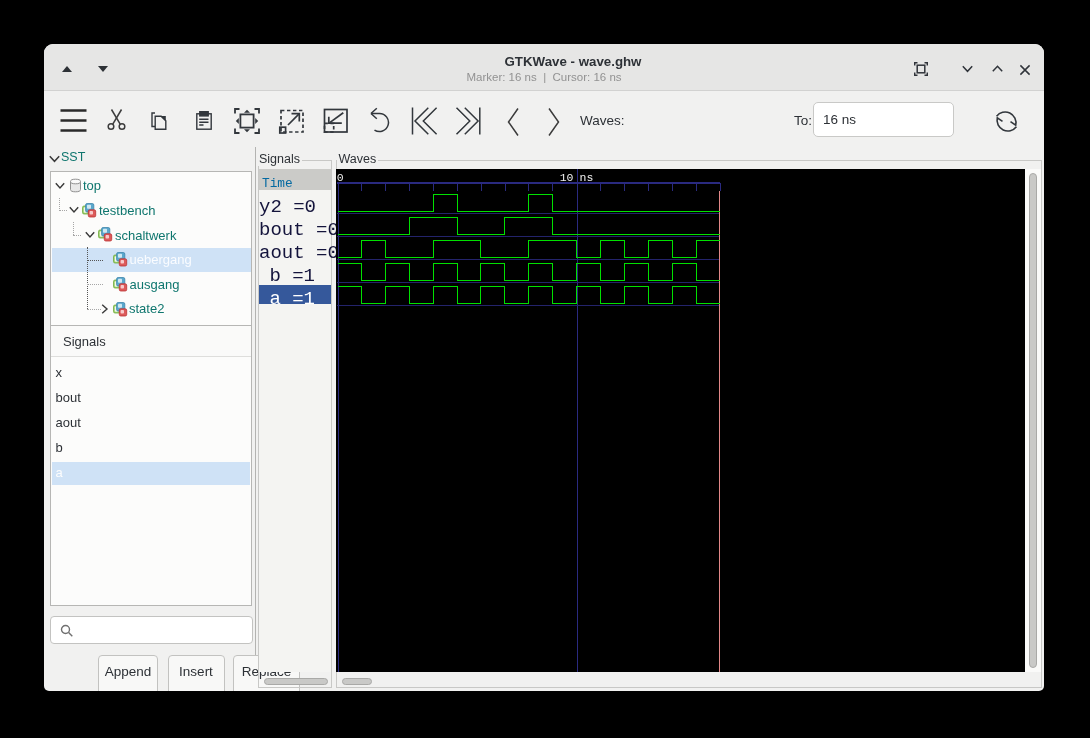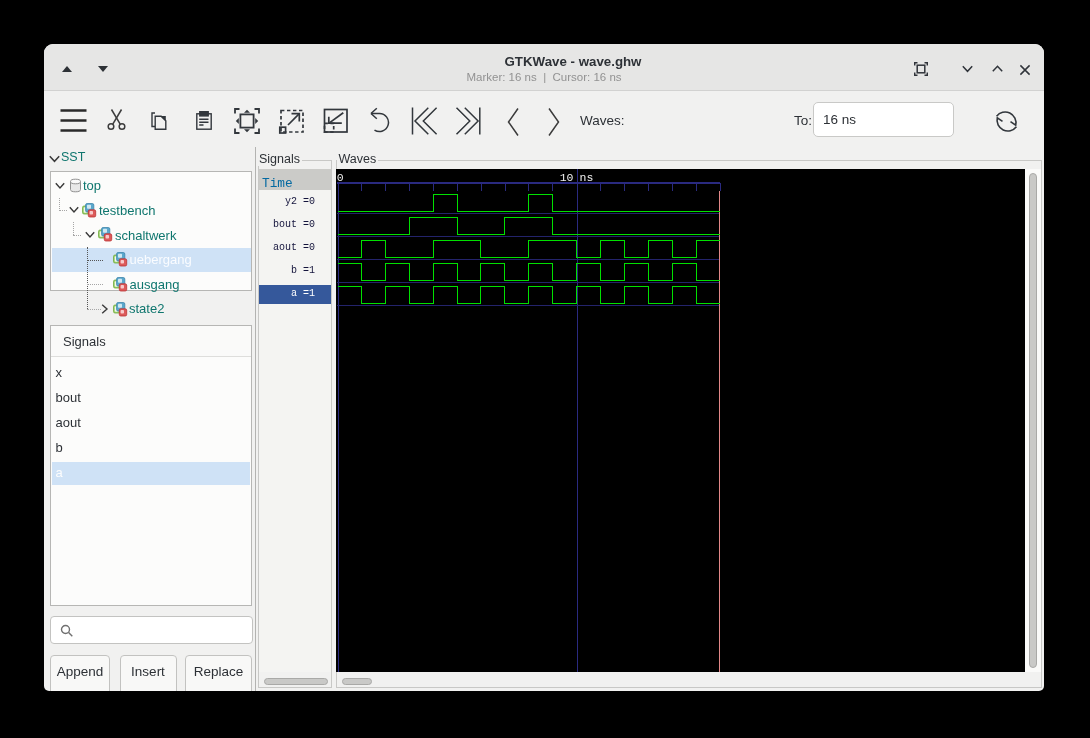--- a/index.html
+++ b/index.html
@@ -16,41 +16,41 @@
   font-size:11.5px; color:#929292; }
 .tri-up { position:absolute; width:0; height:0; border-left:5px solid transparent;
   border-right:5px solid transparent; border-bottom:6.5px solid #2d3136; }
 .tri-down { position:absolute; width:0; height:0; border-left:5px solid transparent;
   border-right:5px solid transparent; border-top:6.5px solid #2d3136; }
 .tlabel { position:absolute; font-size:13.5px; color:#2d3136; }
 .tinput { position:absolute; top:58px; height:35px; background:#fff;
   border:1px solid #c9c9c7; border-radius:5px; font-size:13.5px; color:#2d3136;
   line-height:33px; padding-left:9px; }
 .vline { position:absolute; width:1px; background:#b3b3b1; }
-#tree-box { position:absolute; left:6px; top:127px; width:202px; height:120px;
+#tree-box { position:absolute; left:6px; top:127px; width:202px; height:155px;
   background:#fcfcfb; border:1px solid #b6b6b4; }
 #siglist-box { position:absolute; left:6px; top:281px; width:202px; height:281px;
   background:#fcfcfb; border:1px solid #b6b6b4; }
 #siglist-head { position:absolute; left:0; top:0; width:200px; height:31px;
   background:#fafaf9; border-bottom:1px solid #dededc; font-size:13px; color:#2d3136;
   line-height:31px; padding-left:12px; }
 .slitem { position:absolute; left:4.5px; font-size:13px; color:#2d3136; }
 #search { position:absolute; left:6px; top:572px; width:203px; height:28px;
   background:#fff; border:1px solid #c3c3c1; border-radius:4px; }
 .btn { position:absolute; top:611px; height:48px; background:#f8f8f7;
   border:1px solid #c2c2c0; border-radius:4px; font-size:13.5px; color:#2d3136;
-  text-align:center; line-height:32px; }
+  text-align:center; line-height:32px;margin-left:48px; }
 .frame { position:absolute; border:1px solid #c8c8c6; }
 .flabel { position:absolute; font-size:12.5px; color:#2d3136; background:#f1f1f0;
   padding:0 2px; }
 .mono { font-family:"Liberation Mono", monospace; }
 .treetext { position:absolute; font-size:13px; color:#0f766e; white-space:pre; }
 .sel-light { position:absolute; background:#cfe2f6; }
 .mrow { position:absolute; left:215px; width:72px; font-family:"Liberation Mono",monospace;
-  font-size:10px; color:#14143c; text-align:right; padding-right:16px; white-space:pre; }
+  font-size:19px; color:#14143c; text-align:right; padding-right:16px; white-space:pre; }
 .scroll-thumb { position:absolute; background:#c9c9c7; border:1px solid #a9a9a7;
   border-radius:4px; }
 </style>
 </head>
 <body>
 <div id="win">
 
   <div id="titlebar">
     <div class="tri-up" style="left:18px; top:21.5px;"></div>
     <div class="tri-down" style="left:54px; top:21.5px;"></div>

